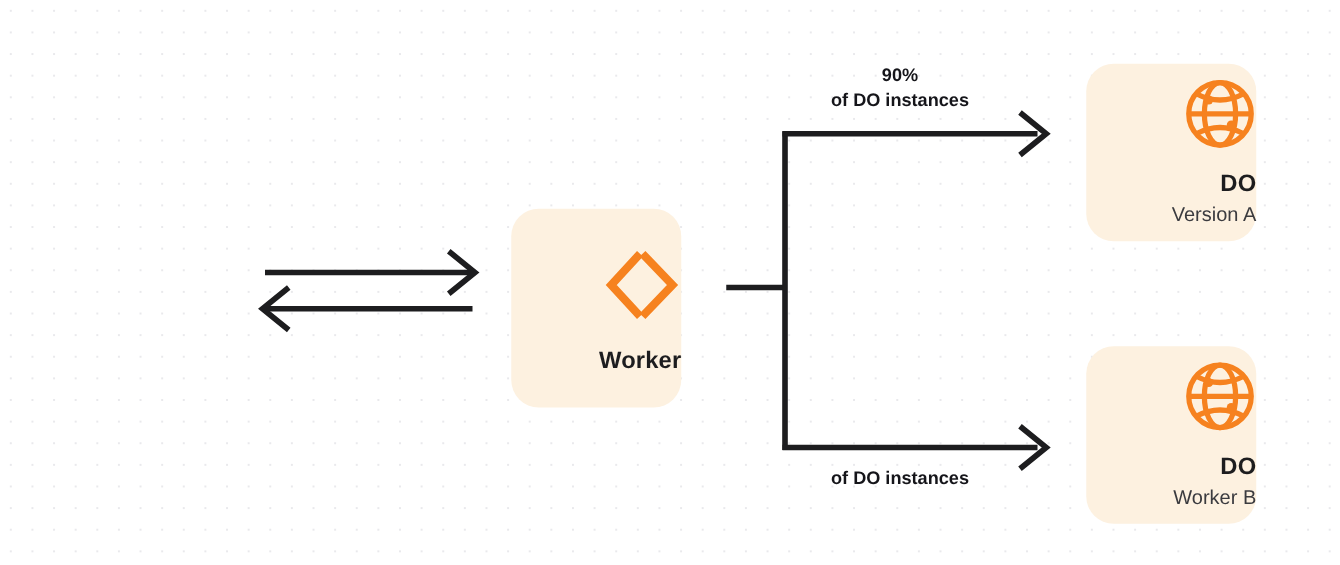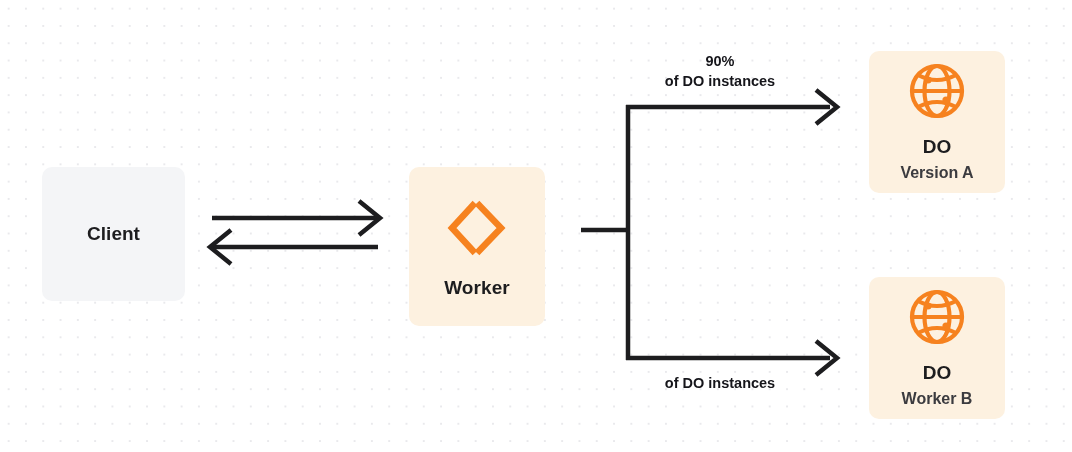--- a/index.html
+++ b/index.html
@@ -25,23 +25,23 @@
     inset: 0;
     width: 1072px;
     height: 452px;
     pointer-events: none;
   }
   .node {
     position: absolute;
     box-sizing: border-box;
     display: flex;
     flex-direction: column;
-    align-items: center;
+    align-items: flex-end;
     justify-content: center;
-    border-radius: 10px;
+    border-radius: 22px;
   }
   .node-client {
     left: 42px;
     top: 167px;
     width: 143px;
     height: 134px;
     background: #f4f5f7;
   }
   .node-worker {
     left: 409px;
@@ -72,21 +72,21 @@
     letter-spacing: 0.1px;
     line-height: 1.2;
   }
   .node-title-client {
     font-size: 19px;
     font-weight: bold;
     color: #1d1d1f;
   }
   .node-subtitle {
     font-size: 16px;
-    font-weight: bold;
+    font-weight: normal;
     color: #3b3b3f;
     margin-top: 4px;
     line-height: 1.2;
   }
   .node-icon {
     display: block;
     margin-bottom: 12px;
   }
   .node-icon-worker {
     display: block;
@@ -134,23 +134,20 @@
     </g>
 
     <g stroke="#1d1d1f" fill="none" stroke-width="4.5" stroke-linecap="butt" stroke-linejoin="miter">
       <polyline points="359,201 380,218 359,235"></polyline>
       <polyline points="231,230 210,247 231,264"></polyline>
       <polyline points="816,90 837,107 816,124"></polyline>
       <polyline points="816,341 837,358 816,375"></polyline>
     </g>
   </svg>
 
-  <div class="node node-client">
-    <span class="node-title-client">Client</span>
-  </div>
 
   <div class="node node-worker">
     <span class="node-icon-worker">
       <svg width="62" height="58" viewBox="0 0 62 58">
         <g fill="none" stroke="#f6821f" stroke-width="6.5" stroke-linejoin="miter" stroke-linecap="butt">
           <polyline points="29,4 6,29 29,54"></polyline>
           <polyline points="31,4 55,29 31,54"></polyline>
         </g>
       </svg>
     </span>

